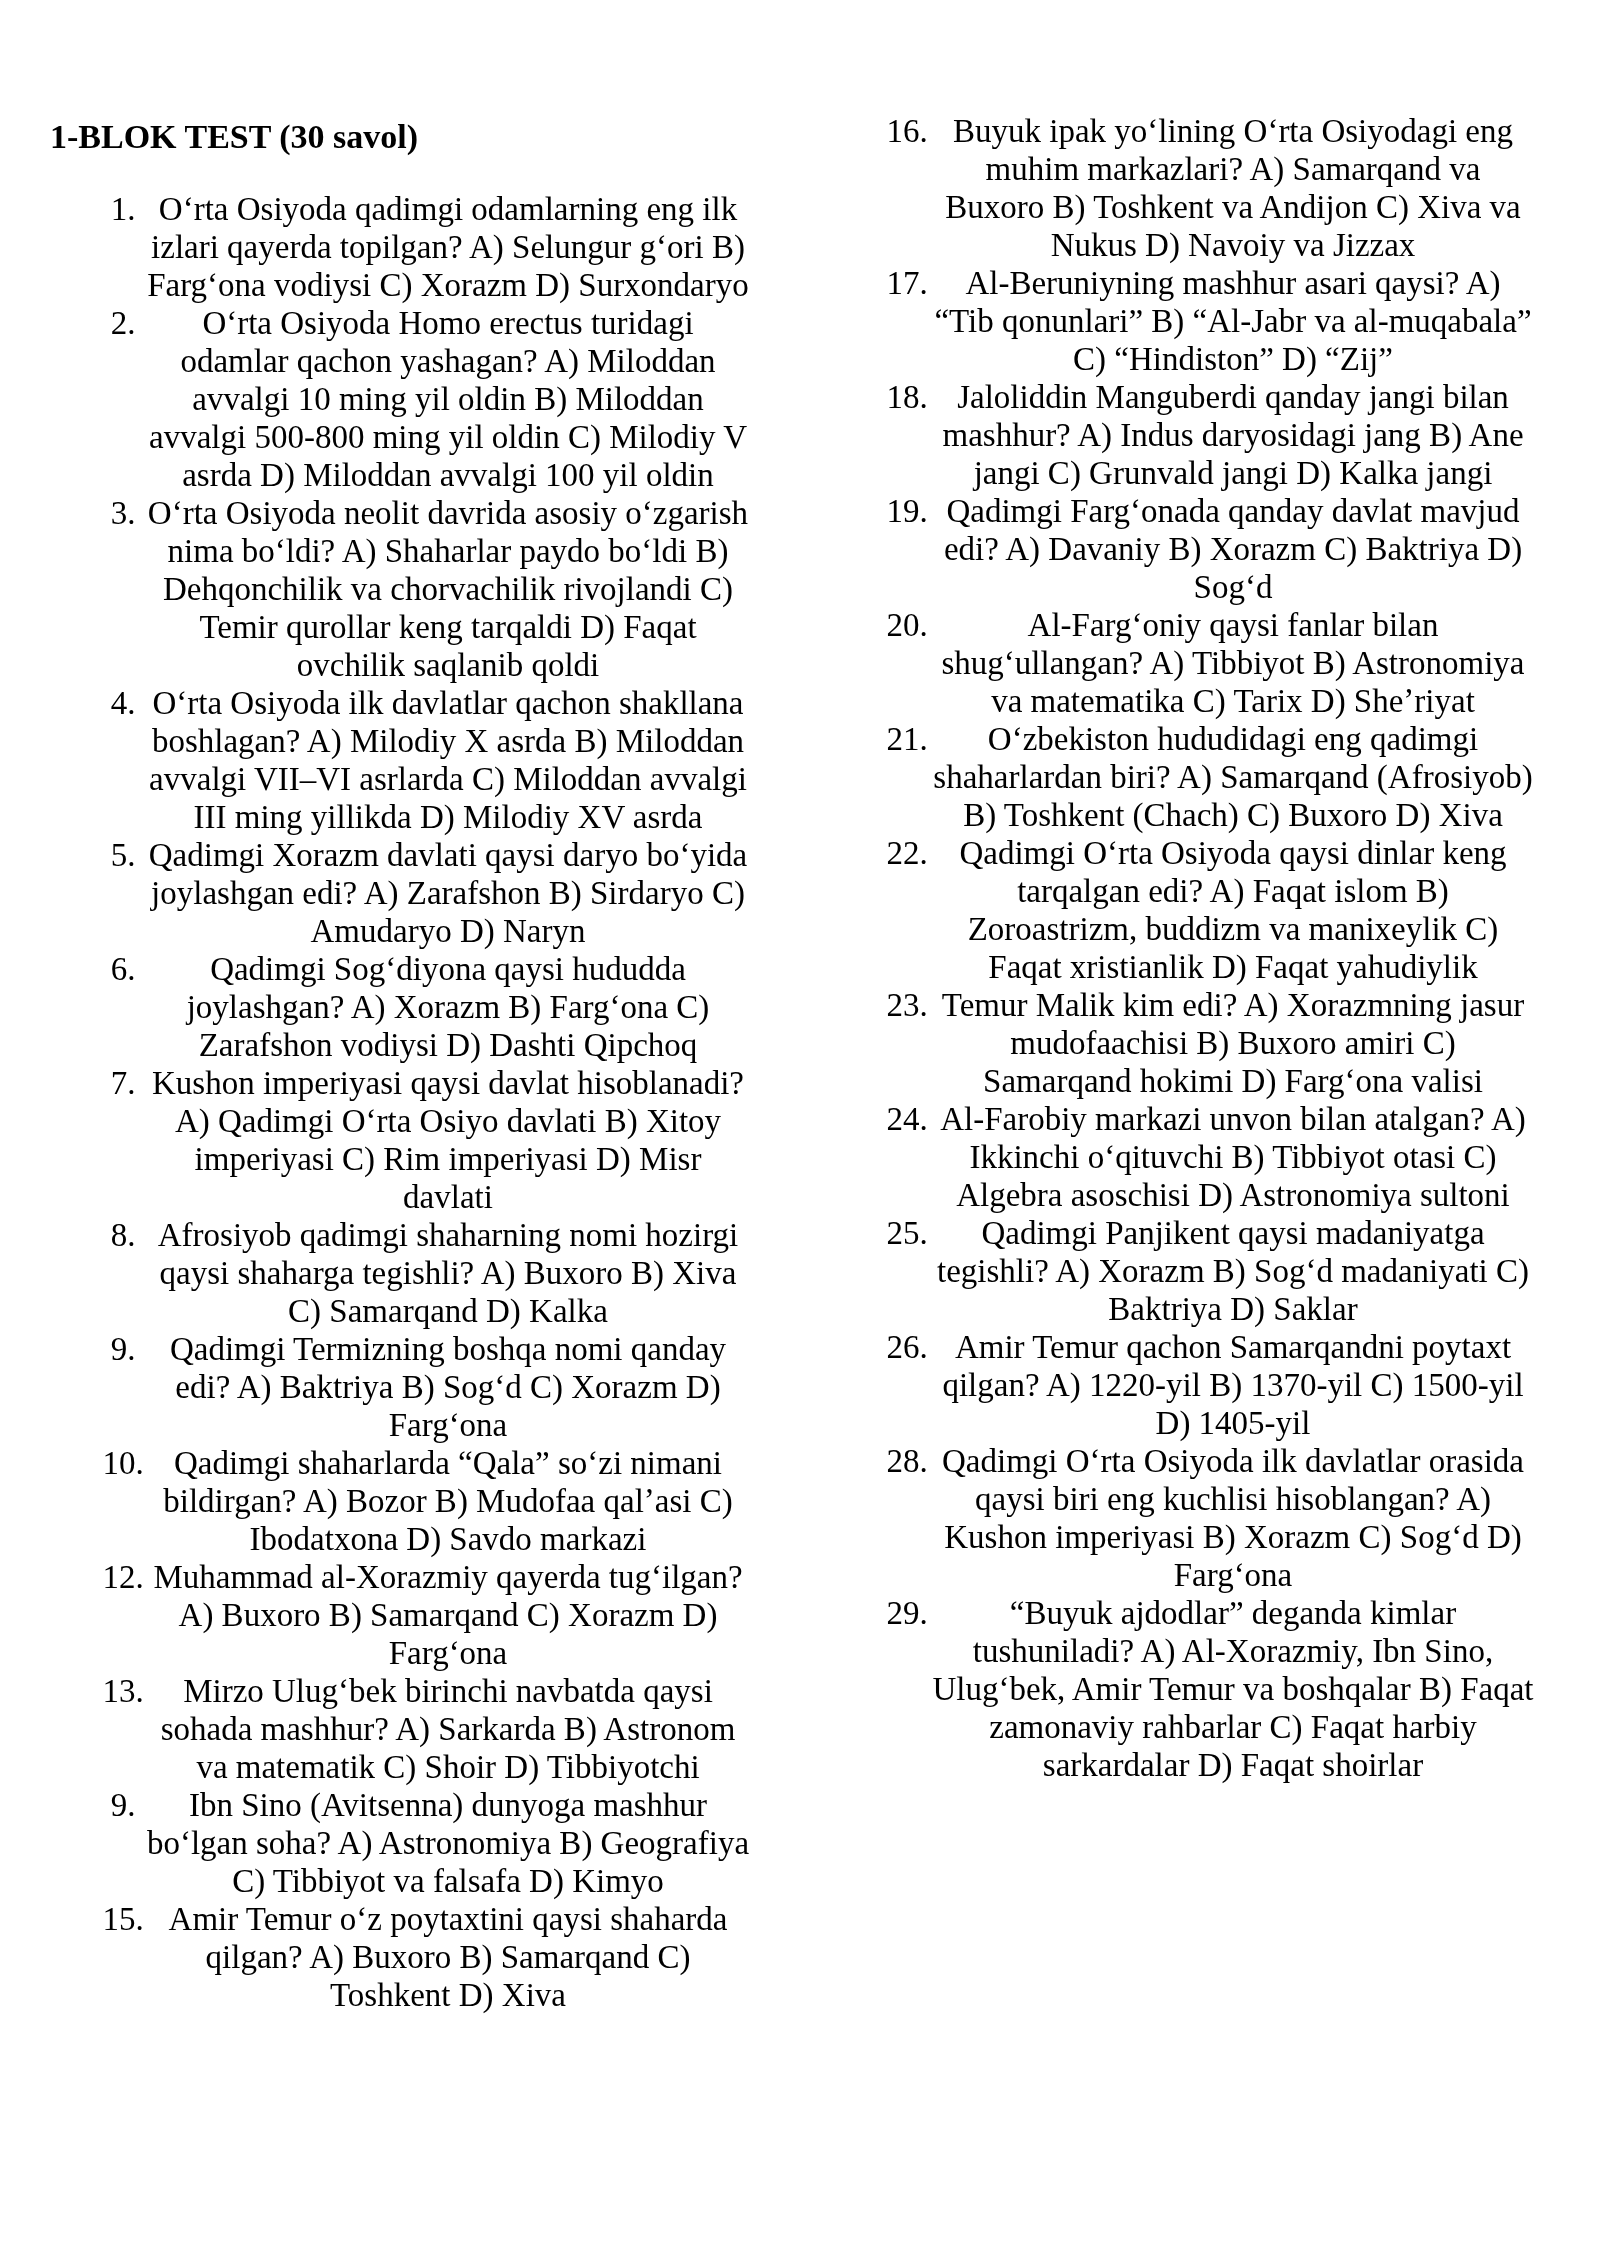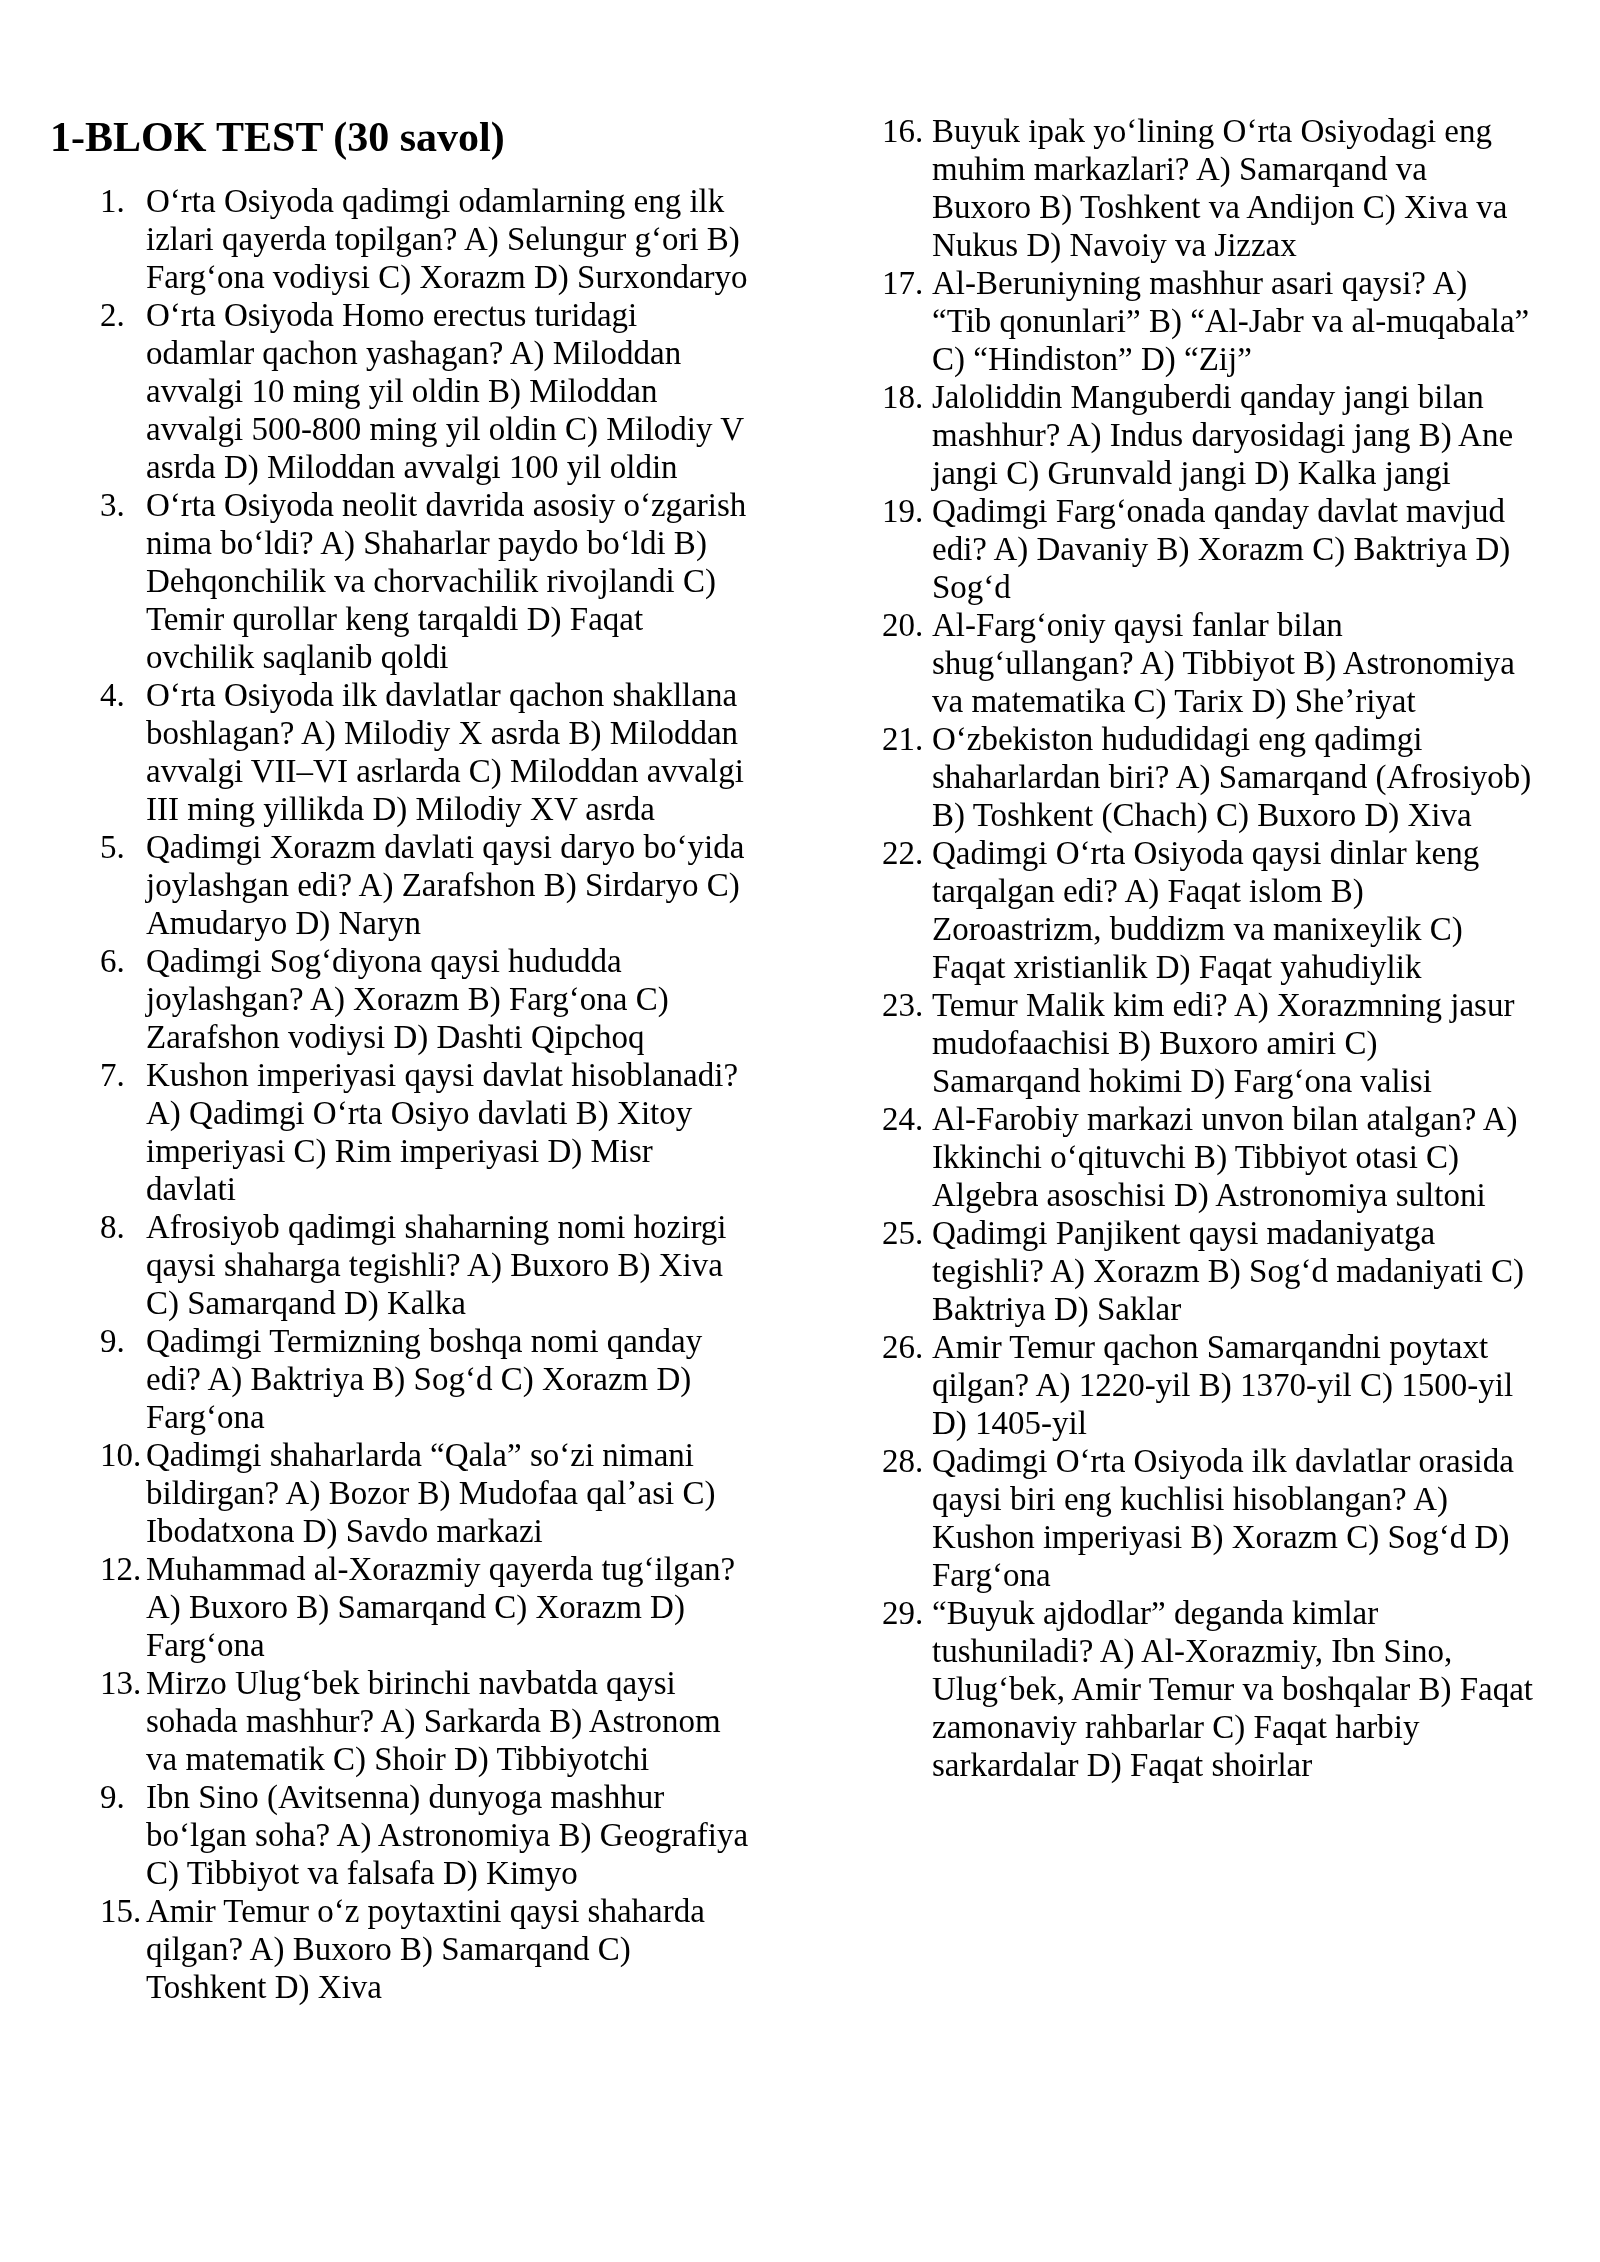--- a/index.html
+++ b/index.html
@@ -21,33 +21,34 @@
   }
   .col-left {
     left: 50px;
     width: 700px;
   }
   .col-right {
     left: 882px;
     width: 652px;
   }
   .title {
-    font-size: 42px;
+    font-size: 34px;
     font-weight: bold;
     line-height: 50px;
-    margin: 0 0 20px 0;
+    margin: 0 0 28px 0;
     white-space: nowrap;
   }
   .q {
     display: flex;
     align-items: flex-start;
   }
   .qnum, .qtext {
     font-size: 33px;
     line-height: 38px;
+    text-align: center;
   }
   .col-left .qnum {
     flex: 0 0 46px;
     margin-left: 50px;
   }
   .col-right .qnum {
     flex: 0 0 50px;
     margin-left: 0;
   }
   .qtext {

